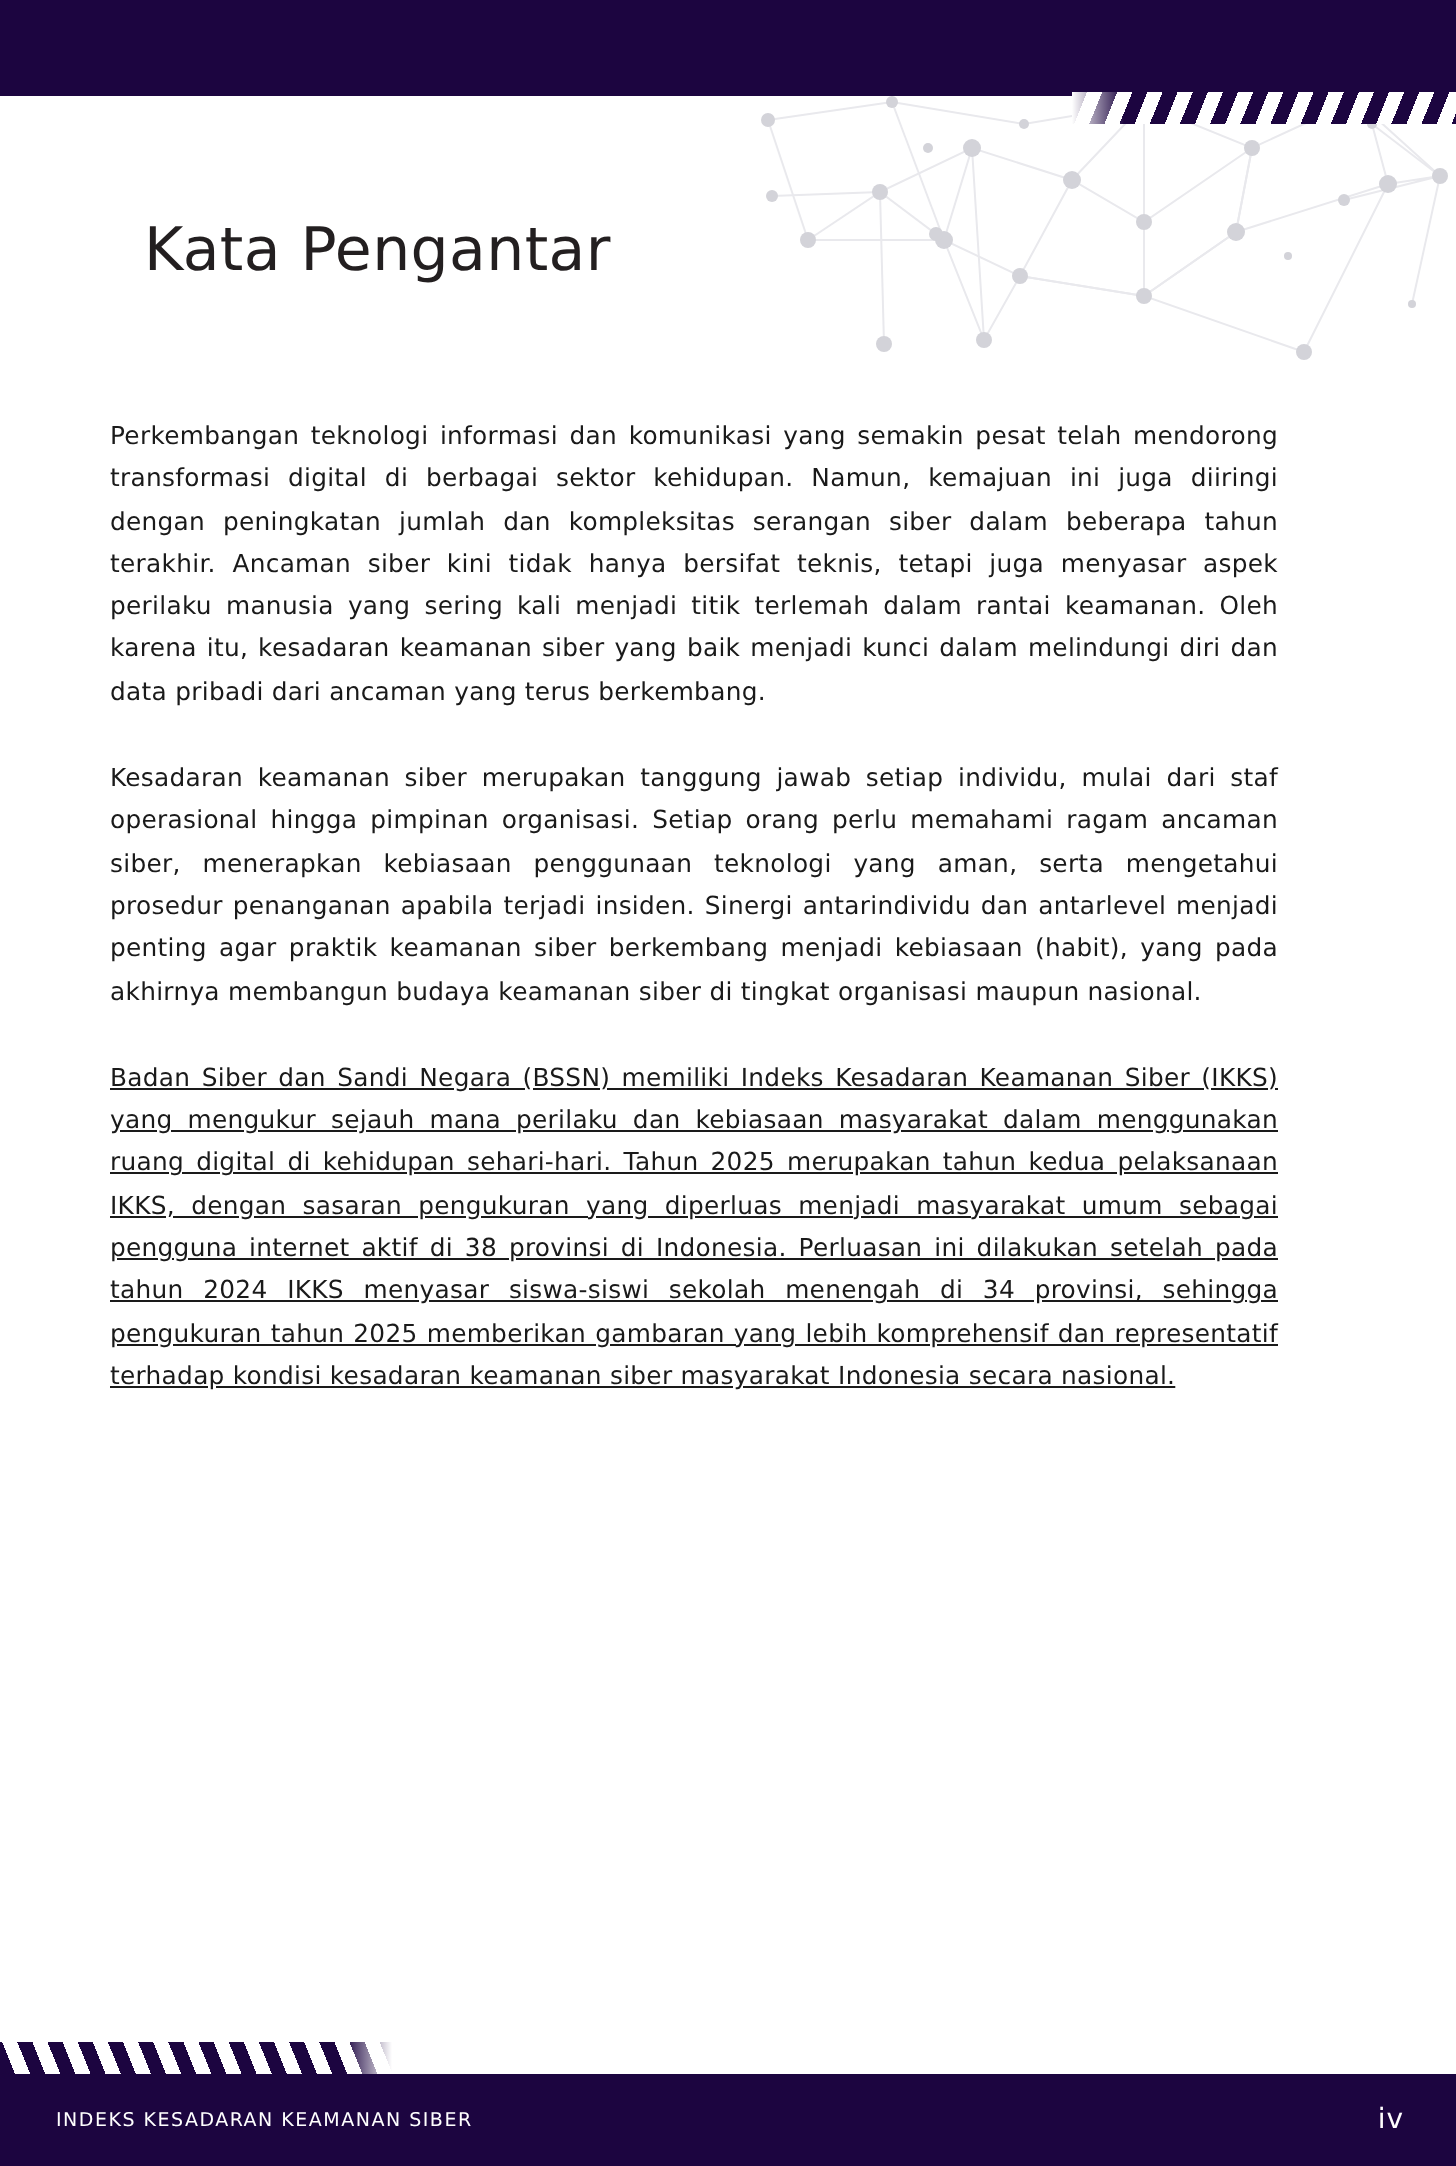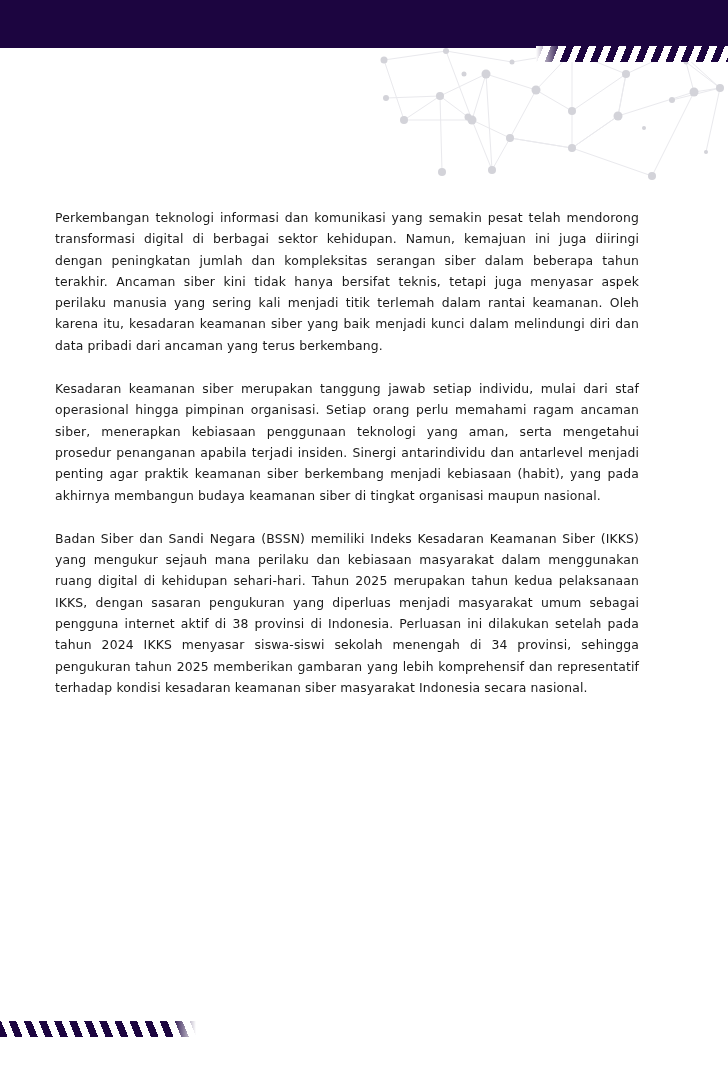--- a/index.html
+++ b/index.html
@@ -101,20 +101,21 @@
     margin: 0 0 22px 0;
     font-family: "DejaVu Sans", sans-serif;
     font-size: 12.4px;
     line-height: 21.3px;
     color: #1a1a1a;
     text-align: justify;
     letter-spacing: 0.15px;
   }
   .body-paragraph:last-child {
     margin-bottom: 15px;
+    text-decoration: underline;
   }
 
   
   .footer-stripes {
     position: absolute;
     bottom: 46px;
     left: 0px;
     width: 196px;
     height: 16px;
     z-index: 6;
@@ -220,23 +221,28 @@
       <circle cx="296" cy="52" r="3"></circle>
       <circle cx="310" cy="14" r="2.5"></circle>
       <circle cx="66" cy="124" r="4"></circle>
       <circle cx="116" cy="122" r="4"></circle>
       <circle cx="330" cy="104" r="2"></circle>
       <circle cx="88" cy="26" r="2.5"></circle>
       <circle cx="268" cy="80" r="2"></circle>
     </g>
   </svg>
 
+  <h1 class="page-title">Kata Pengantar</h1>
 
   <div class="body-content">
     <p class="body-paragraph">Perkembangan teknologi informasi dan komunikasi yang semakin pesat telah mendorong transformasi digital di berbagai sektor kehidupan. Namun, kemajuan ini juga diiringi dengan peningkatan jumlah dan kompleksitas serangan siber dalam beberapa tahun terakhir. Ancaman siber kini tidak hanya bersifat teknis, tetapi juga menyasar aspek perilaku manusia yang sering kali menjadi titik terlemah dalam rantai keamanan. Oleh karena itu, kesadaran keamanan siber yang baik menjadi kunci dalam melindungi diri dan data pribadi dari ancaman yang terus berkembang.</p>
     <p class="body-paragraph">Kesadaran keamanan siber merupakan tanggung jawab setiap individu, mulai dari staf operasional hingga pimpinan organisasi. Setiap orang perlu memahami ragam ancaman siber, menerapkan kebiasaan penggunaan teknologi yang aman, serta mengetahui prosedur penanganan apabila terjadi insiden. Sinergi antarindividu dan antarlevel menjadi penting agar praktik keamanan siber berkembang menjadi kebiasaan (habit), yang pada akhirnya membangun budaya keamanan siber di tingkat organisasi maupun nasional.</p>
     <p class="body-paragraph">Badan Siber dan Sandi Negara (BSSN) memiliki Indeks Kesadaran Keamanan Siber (IKKS) yang mengukur sejauh mana perilaku dan kebiasaan masyarakat dalam menggunakan ruang digital di kehidupan sehari-hari. Tahun 2025 merupakan tahun kedua pelaksanaan IKKS, dengan sasaran pengukuran yang diperluas menjadi masyarakat umum sebagai pengguna internet aktif di 38 provinsi di Indonesia. Perluasan ini dilakukan setelah pada tahun 2024 IKKS menyasar siswa-siswi sekolah menengah di 34 provinsi, sehingga pengukuran tahun 2025 memberikan gambaran yang lebih komprehensif dan representatif terhadap kondisi kesadaran keamanan siber masyarakat Indonesia secara nasional.</p>
   </div>
 
   <div class="footer-stripes"></div>
   <div class="footer-stripes-mask"></div>
+  <div class="footer-bar">
+    <span class="footer-label">INDEKS KESADARAN KEAMANAN SIBER</span>
+    <span class="footer-page-number">iv</span>
+  </div>
 
 </div>
 
 </body></html>

